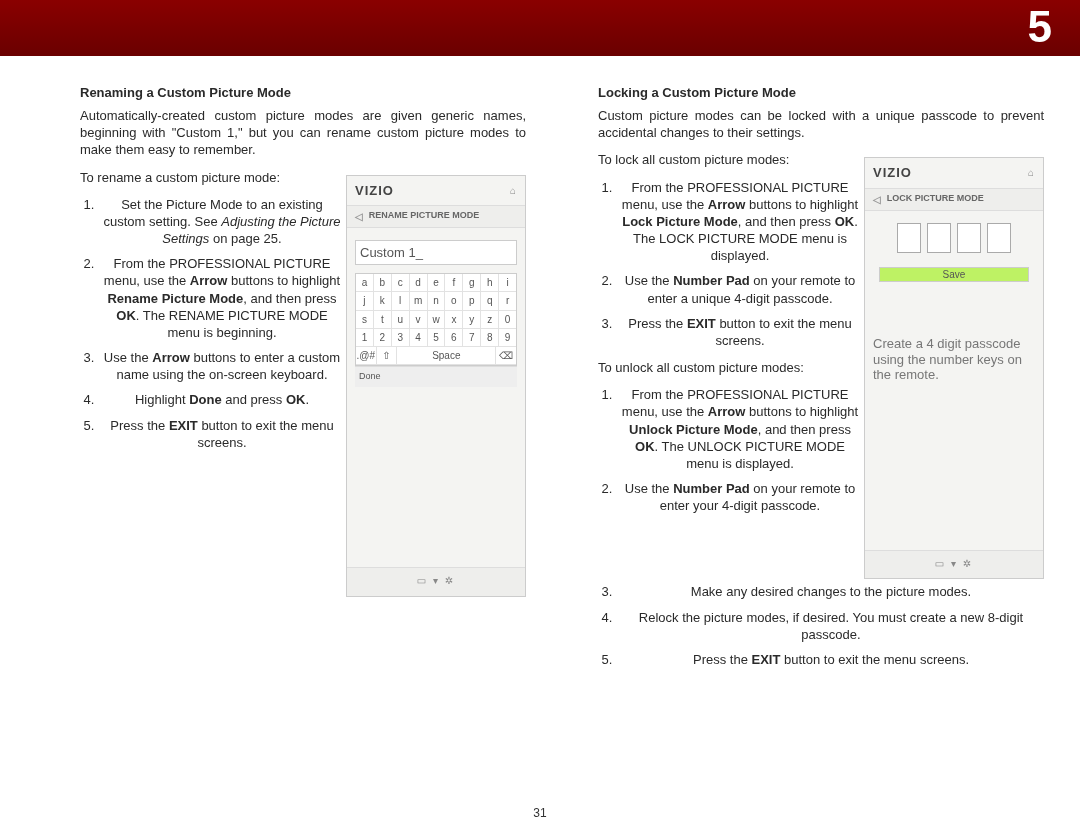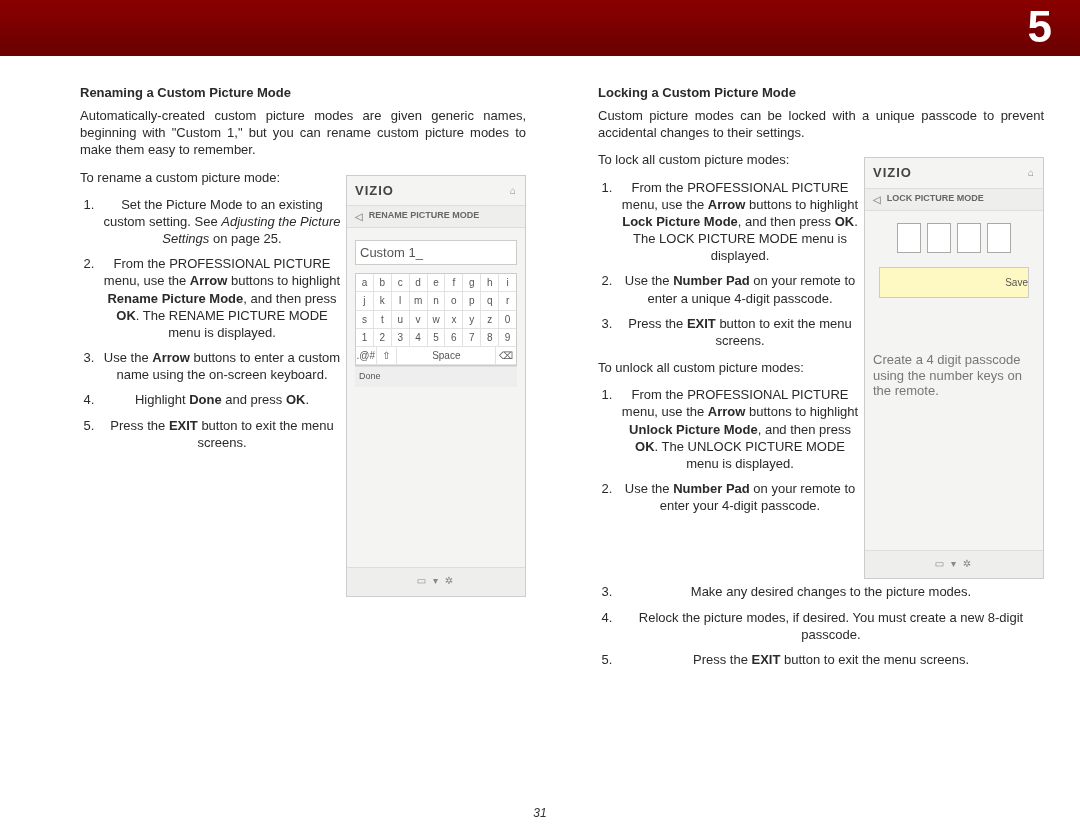--- a/index.html
+++ b/index.html
@@ -105,37 +105,36 @@
     color:#888;
     font-size:10px;
     letter-spacing: 2px;
     border-top:1px solid #ddd;
     background:#eeeeec;
   }
   .mock-lock .instr { font-size:9px; color:#555; padding:2px 2px 10px 2px; }
   .pin-boxes { display:flex; gap:6px; justify-content:center; margin:6px 0 14px 0; }
   .pin-box { width:24px; height:30px; border:1px solid #aaa; background:#fff; }
   .save-btn {
-    text-align:right;
-    padding:8px 0;
+    text-align:center;
+    padding:0 0;
     margin:0 6px;
-    background:#fef9c3;
+    background:#bef264;
     border:1px solid #ccc;
     font-size:10px;
     color:#555;
   }
   .hint { font-size:13px; color:#777; margin-top:54px; line-height:1.2; }
   .page-num {
     position:absolute;
     bottom:14px;
     left:0; right:0;
     text-align:center;
     font-size:12px;
     color:#333;
-    font-style:italic;
   }
   .mock-rename { height: 422px; }
   .mock-lock-outer { height: 422px; }
 </style>
 </head>
 <body>
 
 <div class="header-band">
   <div class="chapter-num">5</div>
 </div>
@@ -147,21 +146,21 @@
     <div class="para">Automatically-created custom picture modes are given generic names, beginning with "Custom 1," but you can rename custom picture modes to make them easy to remember.</div>
 
     <div class="col-inner">
       <div class="text-flow">
         <div class="para">To rename a custom picture mode:</div>
         <ol>
           <li>
             <span>Set the Picture Mode to an existing custom setting. See </span><span class="italic">Adjusting the Picture Settings</span><span> on page 25.</span>
           </li>
           <li>
-            <span>From the PROFESSIONAL PICTURE menu, use the </span><b>Arrow</b><span> buttons to highlight </span><b>Rename Picture Mode</b><span>, and then press </span><b>OK</b><span>. The RENAME PICTURE MODE menu is displayed.</span>
+            <span>From the PROFESSIONAL PICTURE menu, use the </span><b>Arrow</b><span> buttons to highlight </span><b>Rename Picture Mode</b><span>, and then press </span><b>OK</b><span>. The RENAME PICTURE MODE menu is beginning.</span>
           </li>
           <li>
             <span>Use the </span><b>Arrow</b><span> buttons to enter a custom name using the on‑screen keyboard.</span>
           </li>
           <li>
             <span>Highlight </span><b>Done</b><span> and press </span><b>OK</b><span>.</span>
           </li>
           <li>
             <span>Press the </span><b>EXIT</b><span> button to exit the menu screens.</span>
           </li>

